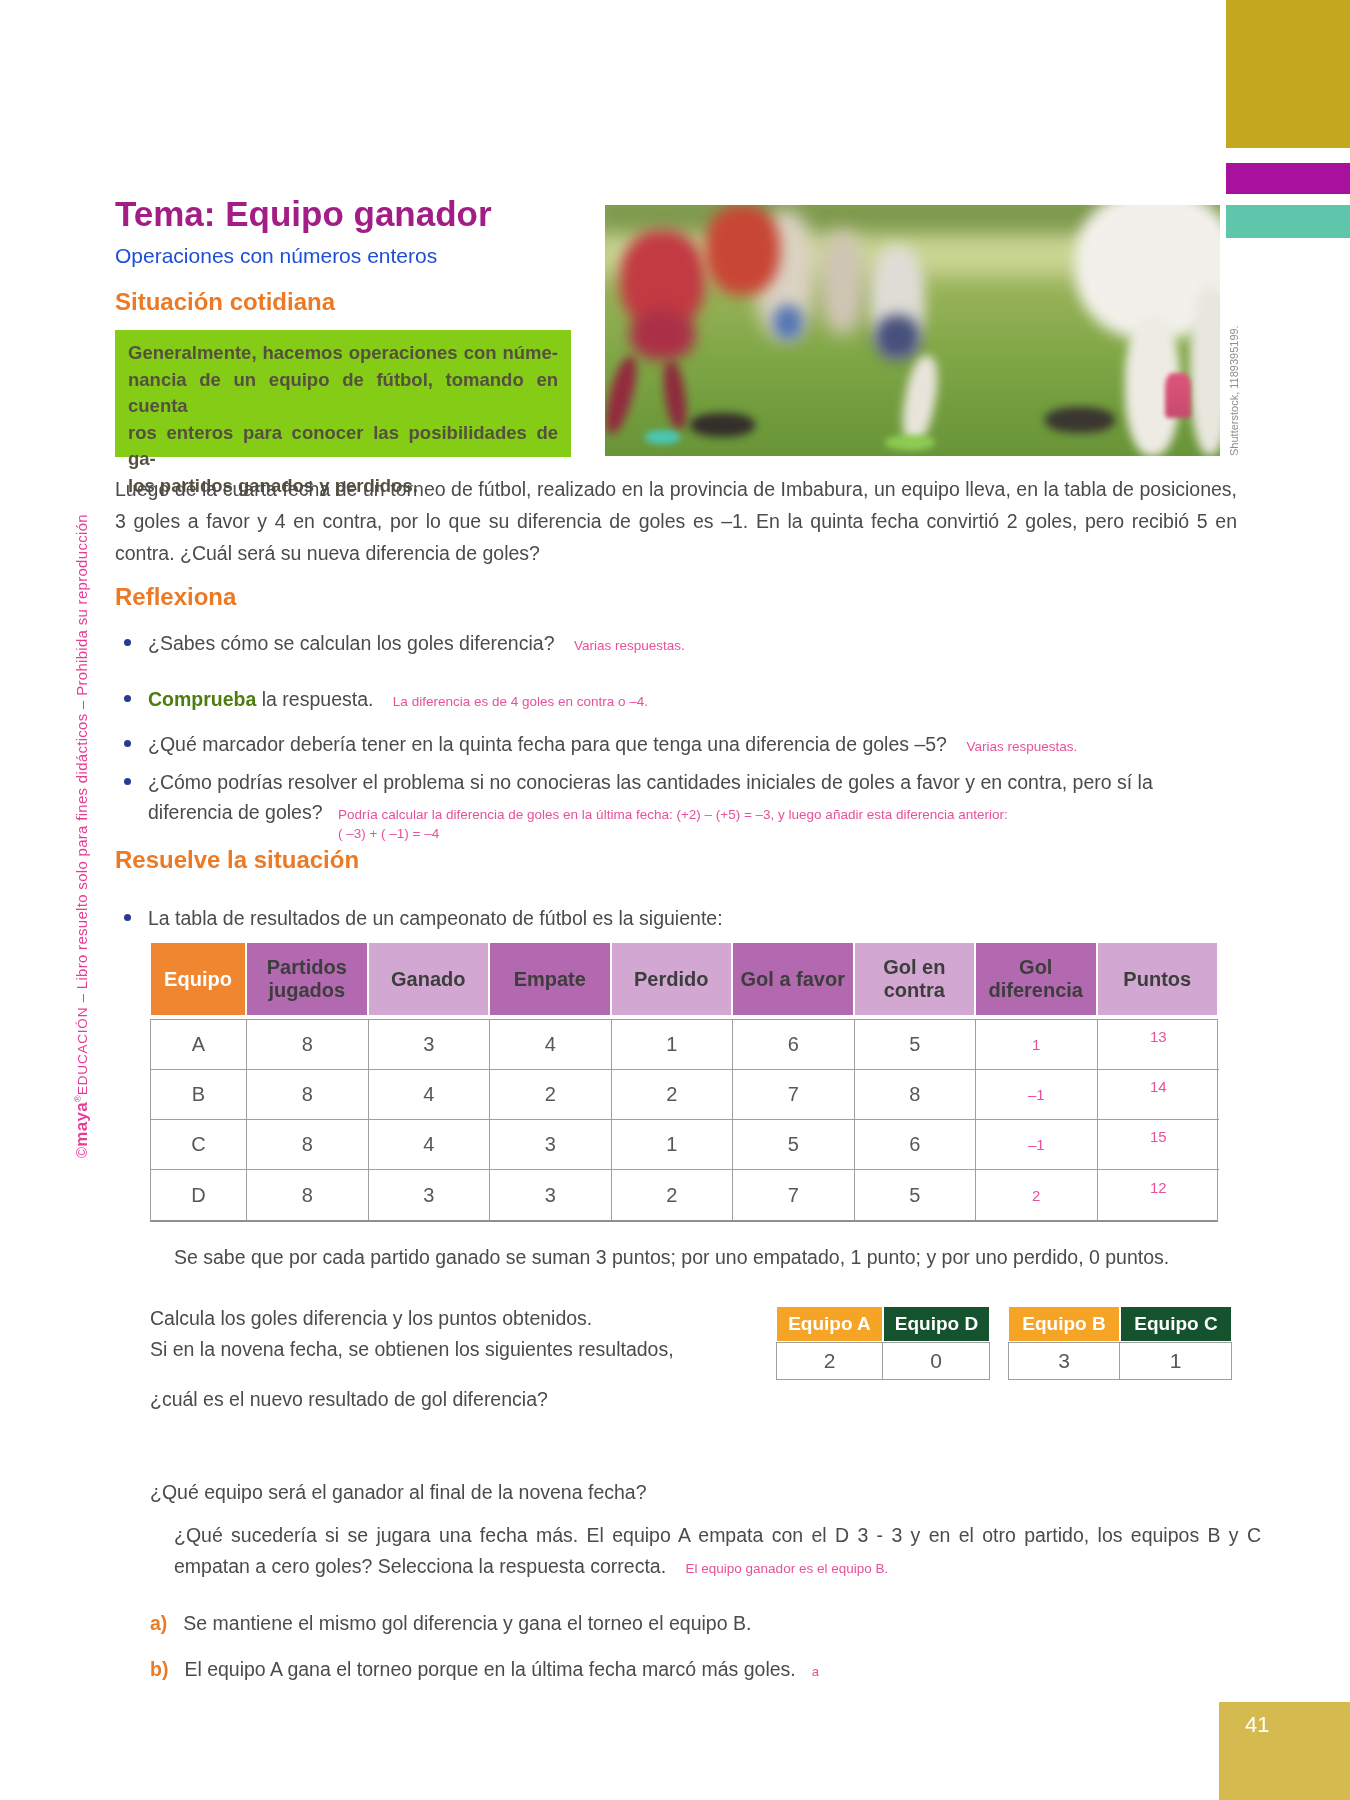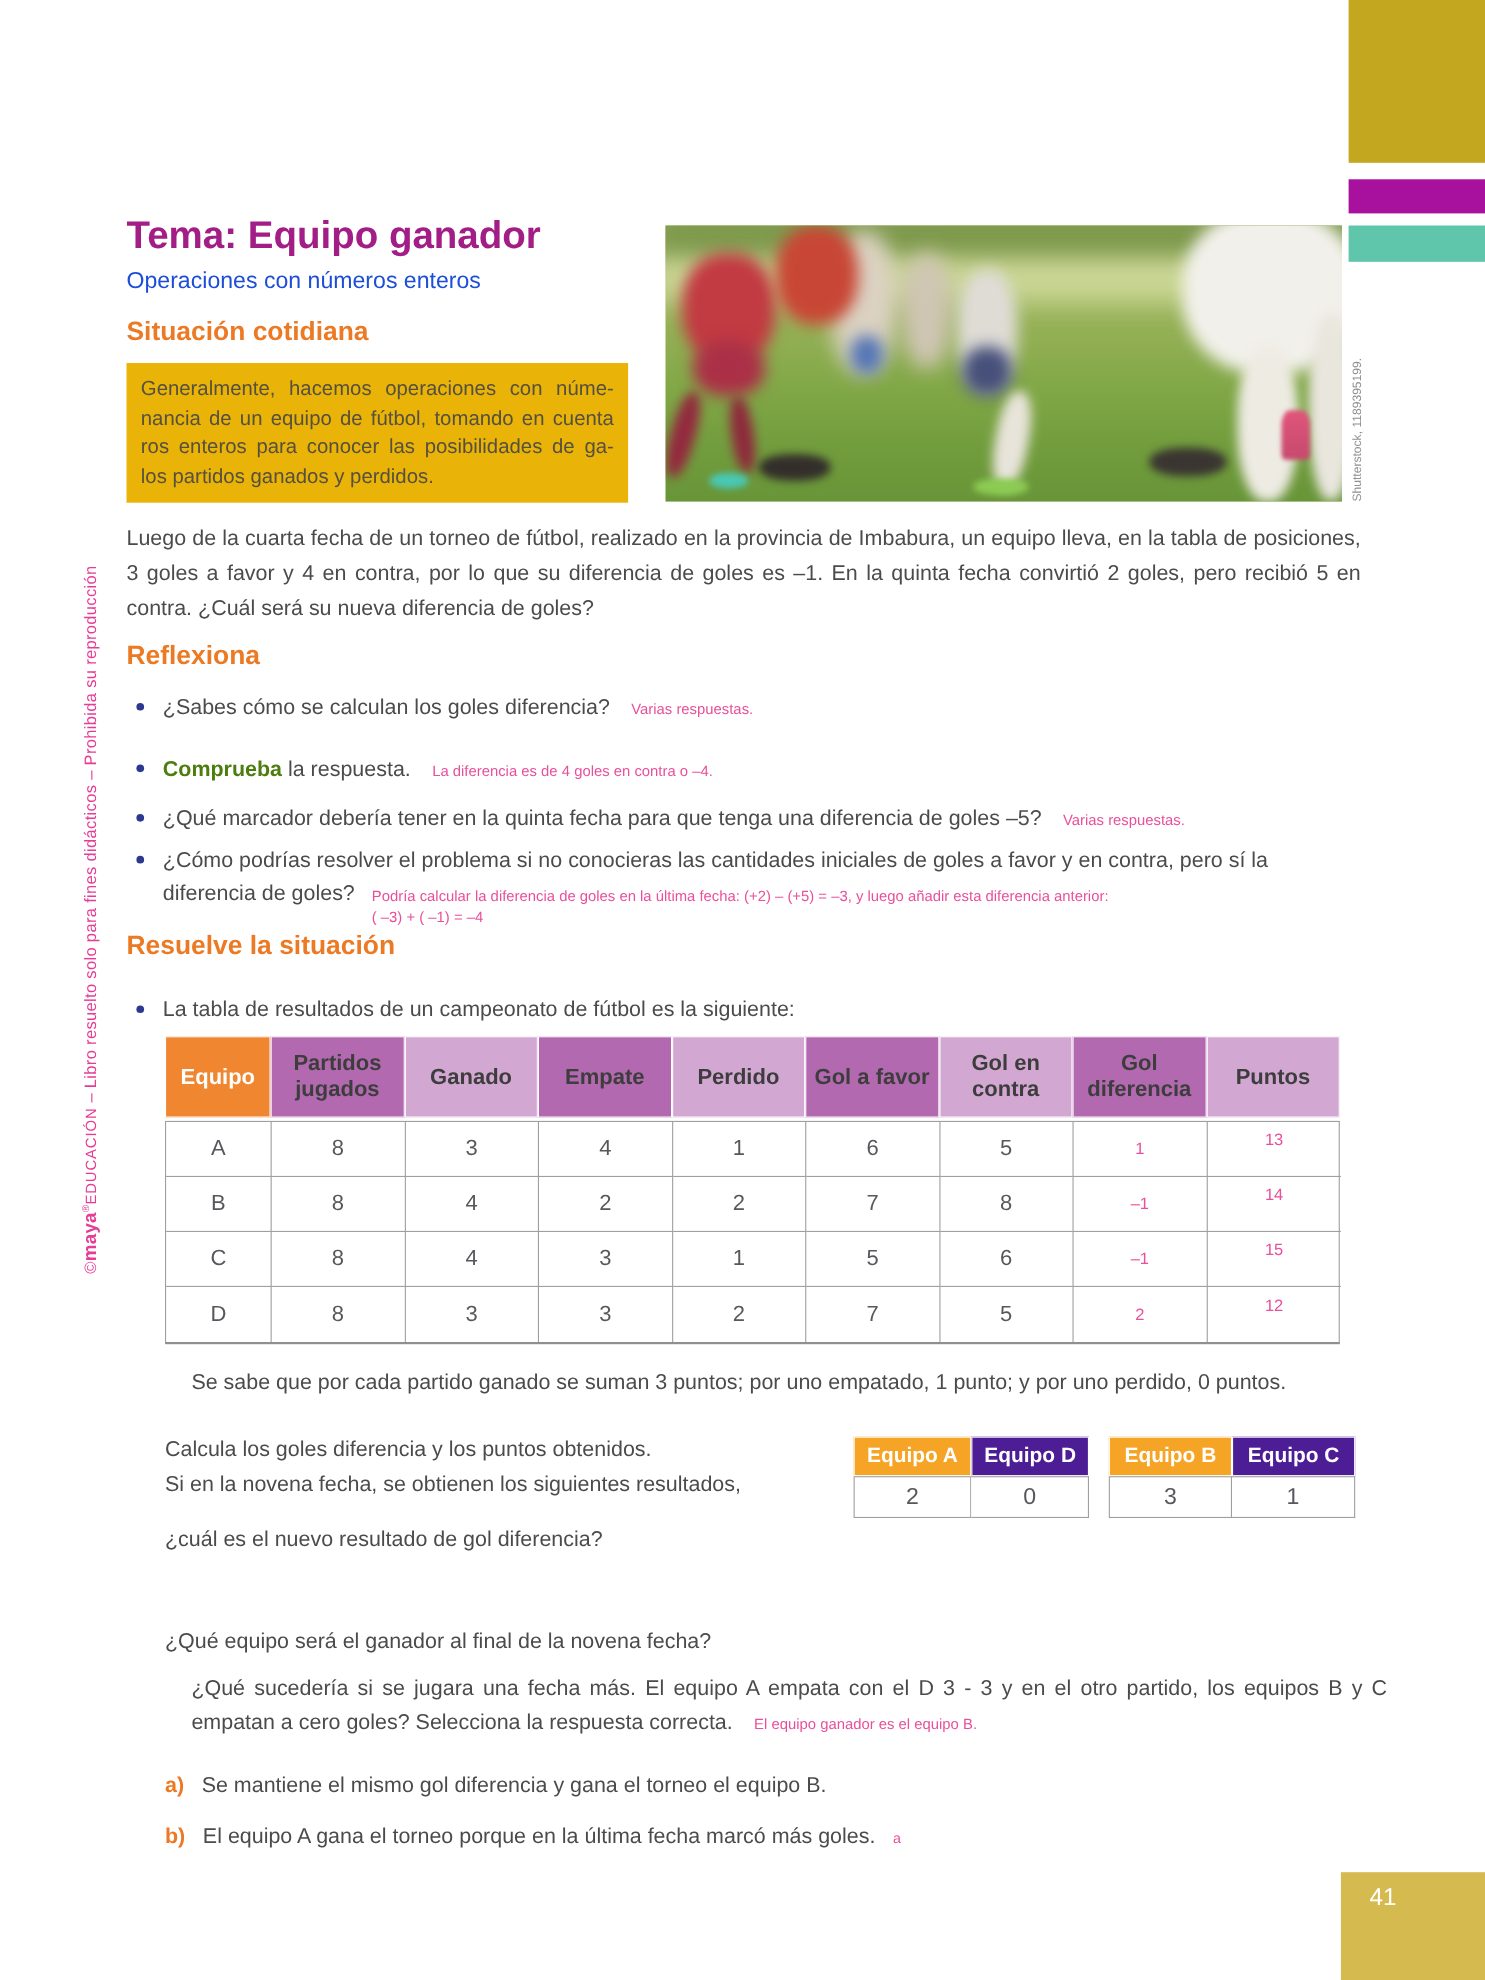--- a/index.html
+++ b/index.html
@@ -12,22 +12,22 @@
   .v-sidebar .brand{font-weight:bold;font-size:17px;}
   .v-sidebar .reg{font-size:9px;vertical-align:super;}
   .v-sidebar .pub{font-size:13.5px;letter-spacing:.8px;}
 
   
   .title{position:absolute;left:115px;top:194px;font-size:35px;font-weight:bold;color:#A21E86;}
   .subtitle{position:absolute;left:115px;top:244px;font-size:21px;color:#1d4ed8;text-align:center;}
   .h-orange{position:absolute;left:115px;font-size:24px;font-weight:bold;color:#EC7A24;}
 
   
-  .ybox{position:absolute;left:115px;top:330px;width:456px;height:127px;background:#eab308;
-        box-sizing:border-box;padding:10px 13px;font-size:18.5px;line-height:26.5px;color:#55503F;}
+  .ybox{position:absolute;left:115px;top:330px;width:456px;height:127px;background:#84cc16;
+        box-sizing:border-box;padding:10px 13px;font-size:18.5px;line-height:26.5px;color:#55503F;font-weight:bold;}
   .ybox .jline{text-align:justify;text-align-last:justify;}
   .ybox .lastline{text-align:left;}
 
   
   .photo{position:absolute;left:605px;top:205px;width:615px;height:251px;overflow:hidden;
          background:linear-gradient(180deg,#9fae62 0%,#aebd6f 14%,#94b055 38%,#80a746 60%,#729d3d 80%,#689538 100%);}
   .ps{position:absolute;filter:blur(7px);border-radius:45%;}
   .ps.treeline{left:-10px;top:-12px;width:640px;height:45px;background:#7e9a4d;border-radius:0;filter:blur(10px);}
   .ps.sunband{left:-10px;top:30px;width:640px;height:40px;background:rgba(232,238,186,.55);border-radius:0;filter:blur(11px);}
   .ps.red1{left:15px;top:25px;width:85px;height:100px;background:#c23a42;}
@@ -85,21 +85,21 @@
 
   
   .mini{position:absolute;top:1306px;}
   .mini .row{display:flex;}
   .mini .mh{height:36px;display:flex;align-items:center;justify-content:center;color:#fff;
             font-weight:bold;font-size:19px;border:1px solid #fff;box-sizing:border-box;}
   .mini .mv{height:38px;display:flex;align-items:center;justify-content:center;font-size:21px;color:#57575c;
             border:1px solid #9f9f9f;box-sizing:border-box;background:#fff;}
   .mini .mv + .mv{border-left:none;}
   .mh.yellow{background:#F6A426;}
-  .mh.orangered{background:#4c1d95;}
+  .mh.orangered{background:#14532d;}
   .mini1{left:776px;}  .mini1 .mh,.mini1 .mv{width:107px;}
   .mini2{left:1008px;} .mini2 .mh,.mini2 .mv{width:112px;text-align:center;}
 
   
   .eqline{position:absolute;left:150px;top:1428px;display:flex;}
   .eqitem{width:205px;font-size:20px;color:#4b4b4b;}
   .eqitem .ans{font-size:15px;margin-left:22px;}
 
   
   .opt{position:absolute;left:150px;width:1087px;font-size:19.5px;line-height:31px;}

